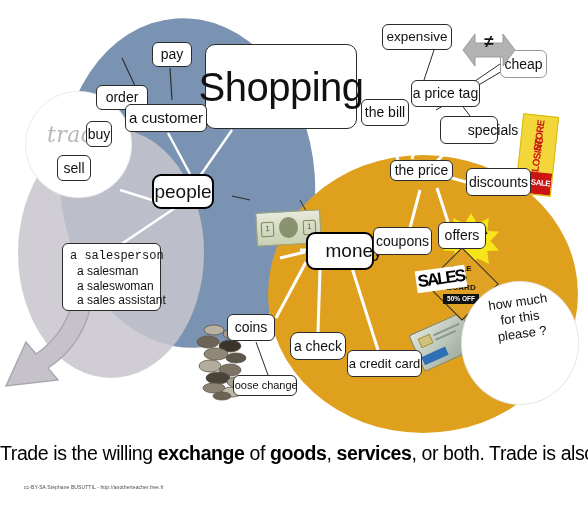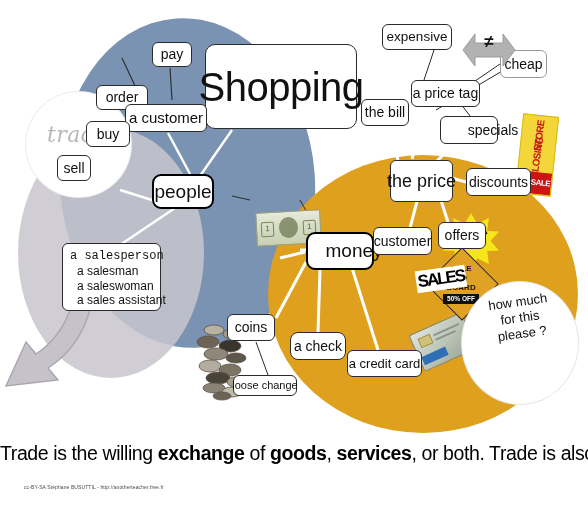--- a/index.html
+++ b/index.html
@@ -74,40 +74,40 @@
     left:205px;top:44px;width:152px;height:85px;
     border-width:1.6px;border-radius:10px;
     font-size:40px;letter-spacing:-.5px;
   }
   #n-people{left:152px;top:174px;width:62px;height:35px;font-size:19px;}
   #n-money{left:306px;top:232px;width:68px;height:38px;font-size:19px;padding-left:28px;}
 
   #n-order{left:96px;top:65px;width:52px;height:25px;font-size:14px;margin-top:20px;}
   #n-pay{left:152px;top:42px;width:40px;height:25px;font-size:14px;}
   #n-customer{left:125px;top:104px;width:82px;height:28px;font-size:15px;}
-  #n-buy{left:86px;top:121px;width:44px;height:26px;font-size:14px;}
+  #n-buy{left:86px;top:121px;width:26px;height:26px;font-size:14px;}
   #n-sell{left:57px;top:155px;width:34px;height:26px;font-size:14px;}
 
   #n-salesperson{
     left:62px;top:243px;width:99px;height:68px;
     display:block;padding:5px 6px 0 7px;text-align:left;font-size:12.5px;
   }
   #n-salesperson .head{font-size:12px;line-height:15px;font-family:Liberation Mono, monospace;}
   #n-salesperson .sub{font-size:12px;line-height:14.5px;padding-left:7px;}
 
   #n-banknotes{left:228px;top:247px;width:76px;height:27px;font-size:13px;}
   #n-coins{left:227px;top:314px;width:48px;height:27px;font-size:14px;}
   #n-loosechange{left:233px;top:375px;width:64px;height:21px;font-size:11px;}
   #n-check{left:290px;top:332px;width:56px;height:28px;font-size:14px;border-radius:8px;}
   #n-creditcard{left:347px;top:350px;width:75px;height:27px;font-size:13px;}
   #n-coupons{left:373px;top:227px;width:59px;height:28px;font-size:14px;}
   #n-offers{left:438px;top:222px;width:48px;height:27px;font-size:14px;}
 
   #n-bill{left:361px;top:99px;width:48px;height:27px;font-size:14px;}
-  #n-price{left:390px;top:160px;width:63px;height:42px;font-size:18px;}
+  #n-price{left:390px;top:160px;width:63px;height:21px;font-size:14px;}
   #n-pricetag{left:411px;top:80px;width:69px;height:27px;font-size:14px;}
   #n-expensive{left:382px;top:24px;width:70px;height:26px;font-size:13.5px;}
   #n-cheap{left:500px;top:50px;width:47px;height:28px;font-size:14px;}
   #n-specials{left:440px;top:116px;width:58px;height:28px;font-size:14px;padding-left:48px;}
   #n-discounts{left:466px;top:168px;width:65px;height:28px;font-size:14px;}
 
   
   #banknote{
     position:absolute;left:256px;top:211px;width:63px;height:32px;
     background:linear-gradient(180deg,#e8eadd 0%,#d7dcc4 45%,#c9d1b4 100%);
@@ -309,21 +309,21 @@
     <div class="head">a salesperson</div>
     <div class="sub">a salesman</div>
     <div class="sub">a saleswoman</div>
     <div class="sub">a sales assistant</div>
   </div>
 
   <div class="lbl" id="n-coins">coins</div>
   <div class="lbl" id="n-loosechange">loose change</div>
   <div class="lbl" id="n-check">a check</div>
   <div class="lbl" id="n-creditcard">a credit card</div>
-  <div class="lbl" id="n-coupons">customer</div>
+  <div class="lbl" id="n-coupons">coupons</div>
   <div class="lbl" id="n-offers">offers</div>
 
   <div class="lbl" id="n-bill">the bill</div>
   <div class="lbl" id="n-price">the price</div>
   <div class="lbl" id="n-pricetag">a price tag</div>
   <div class="lbl" id="n-expensive">expensive</div>
   <div class="lbl gray" id="n-cheap">cheap</div>
   <div class="lbl" id="n-specials">specials</div>
   <div class="lbl" id="n-discounts">discounts</div>
 

